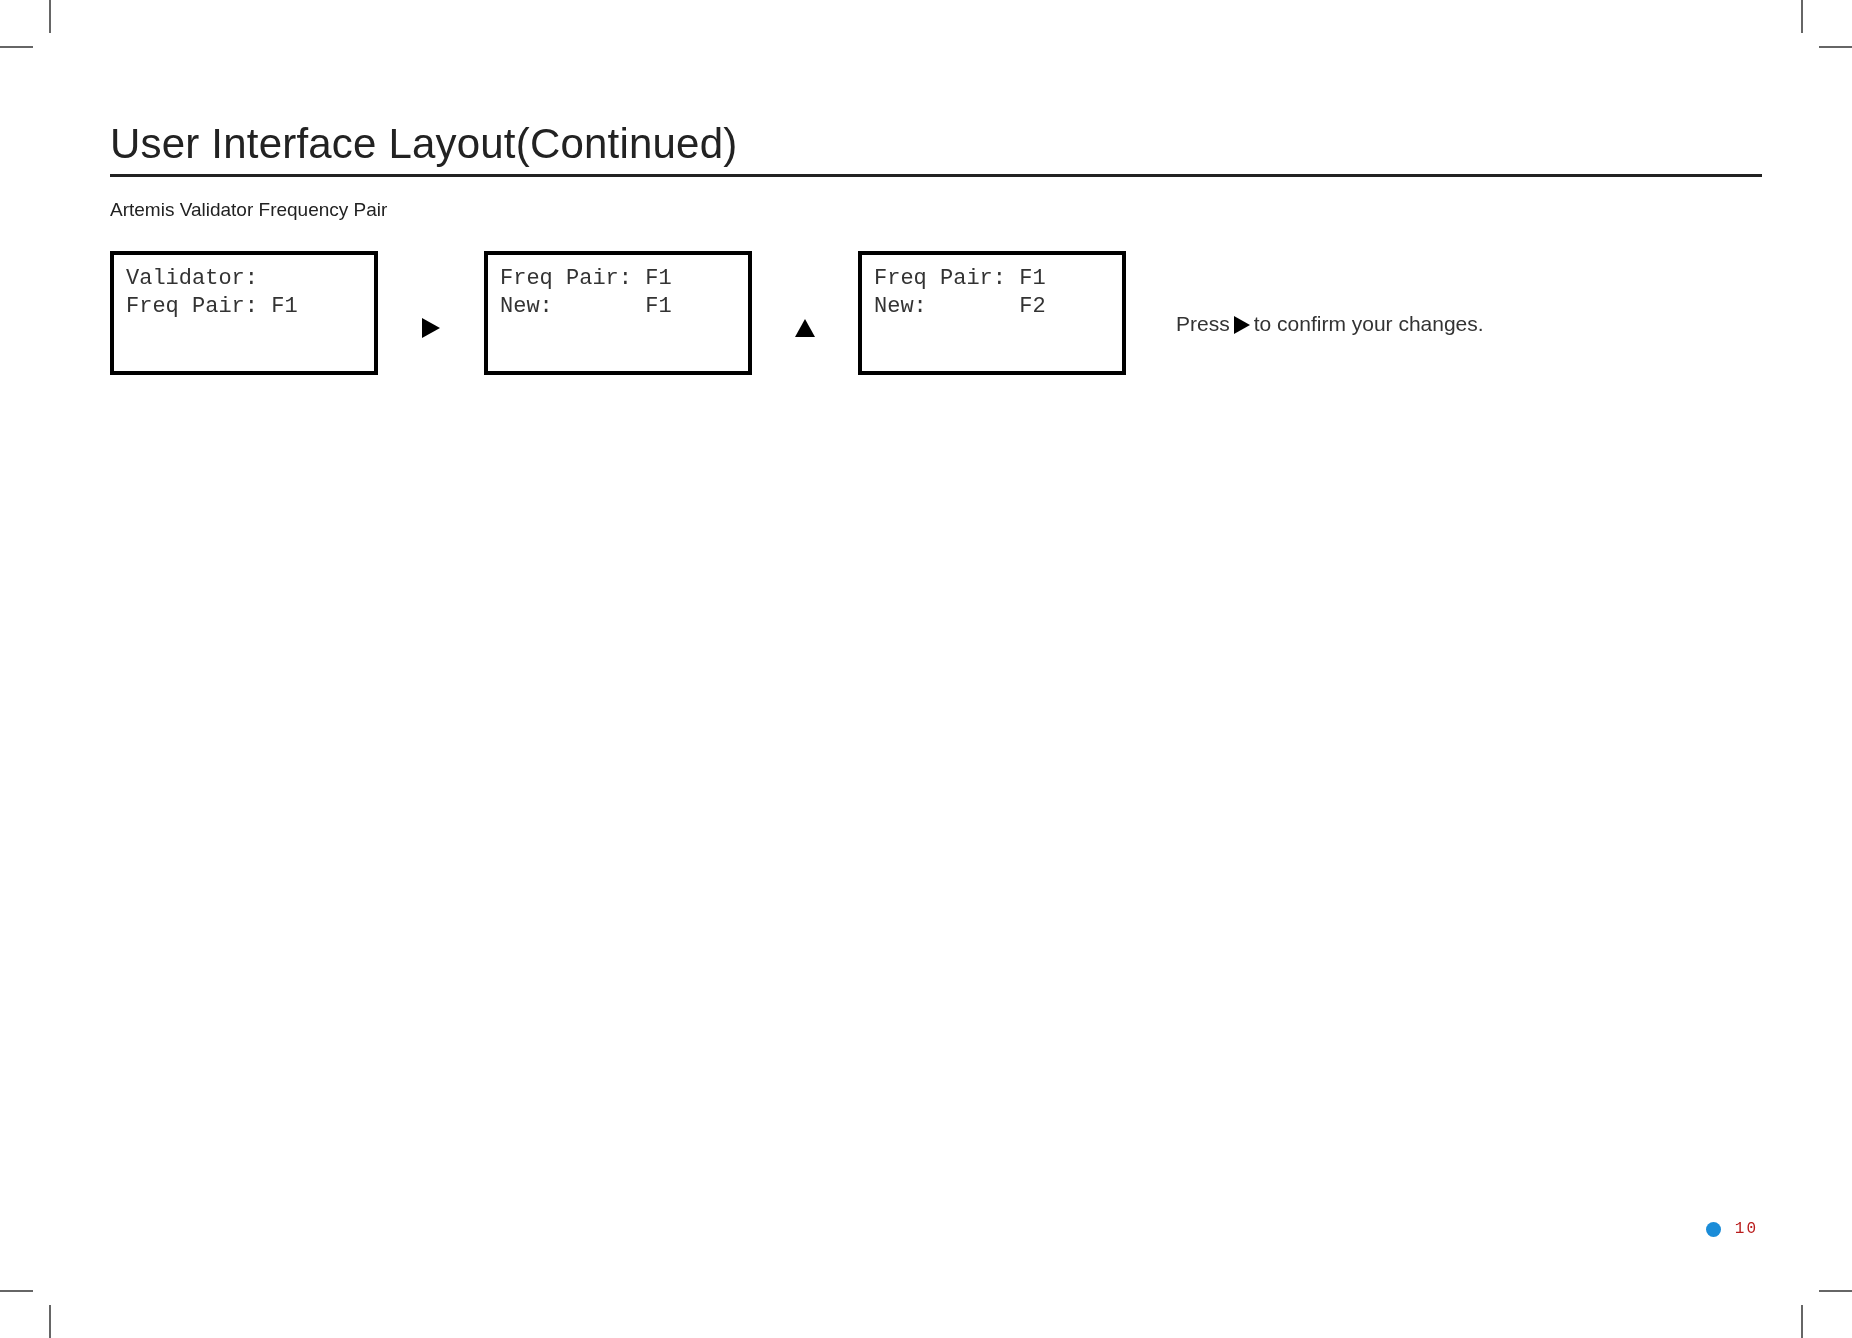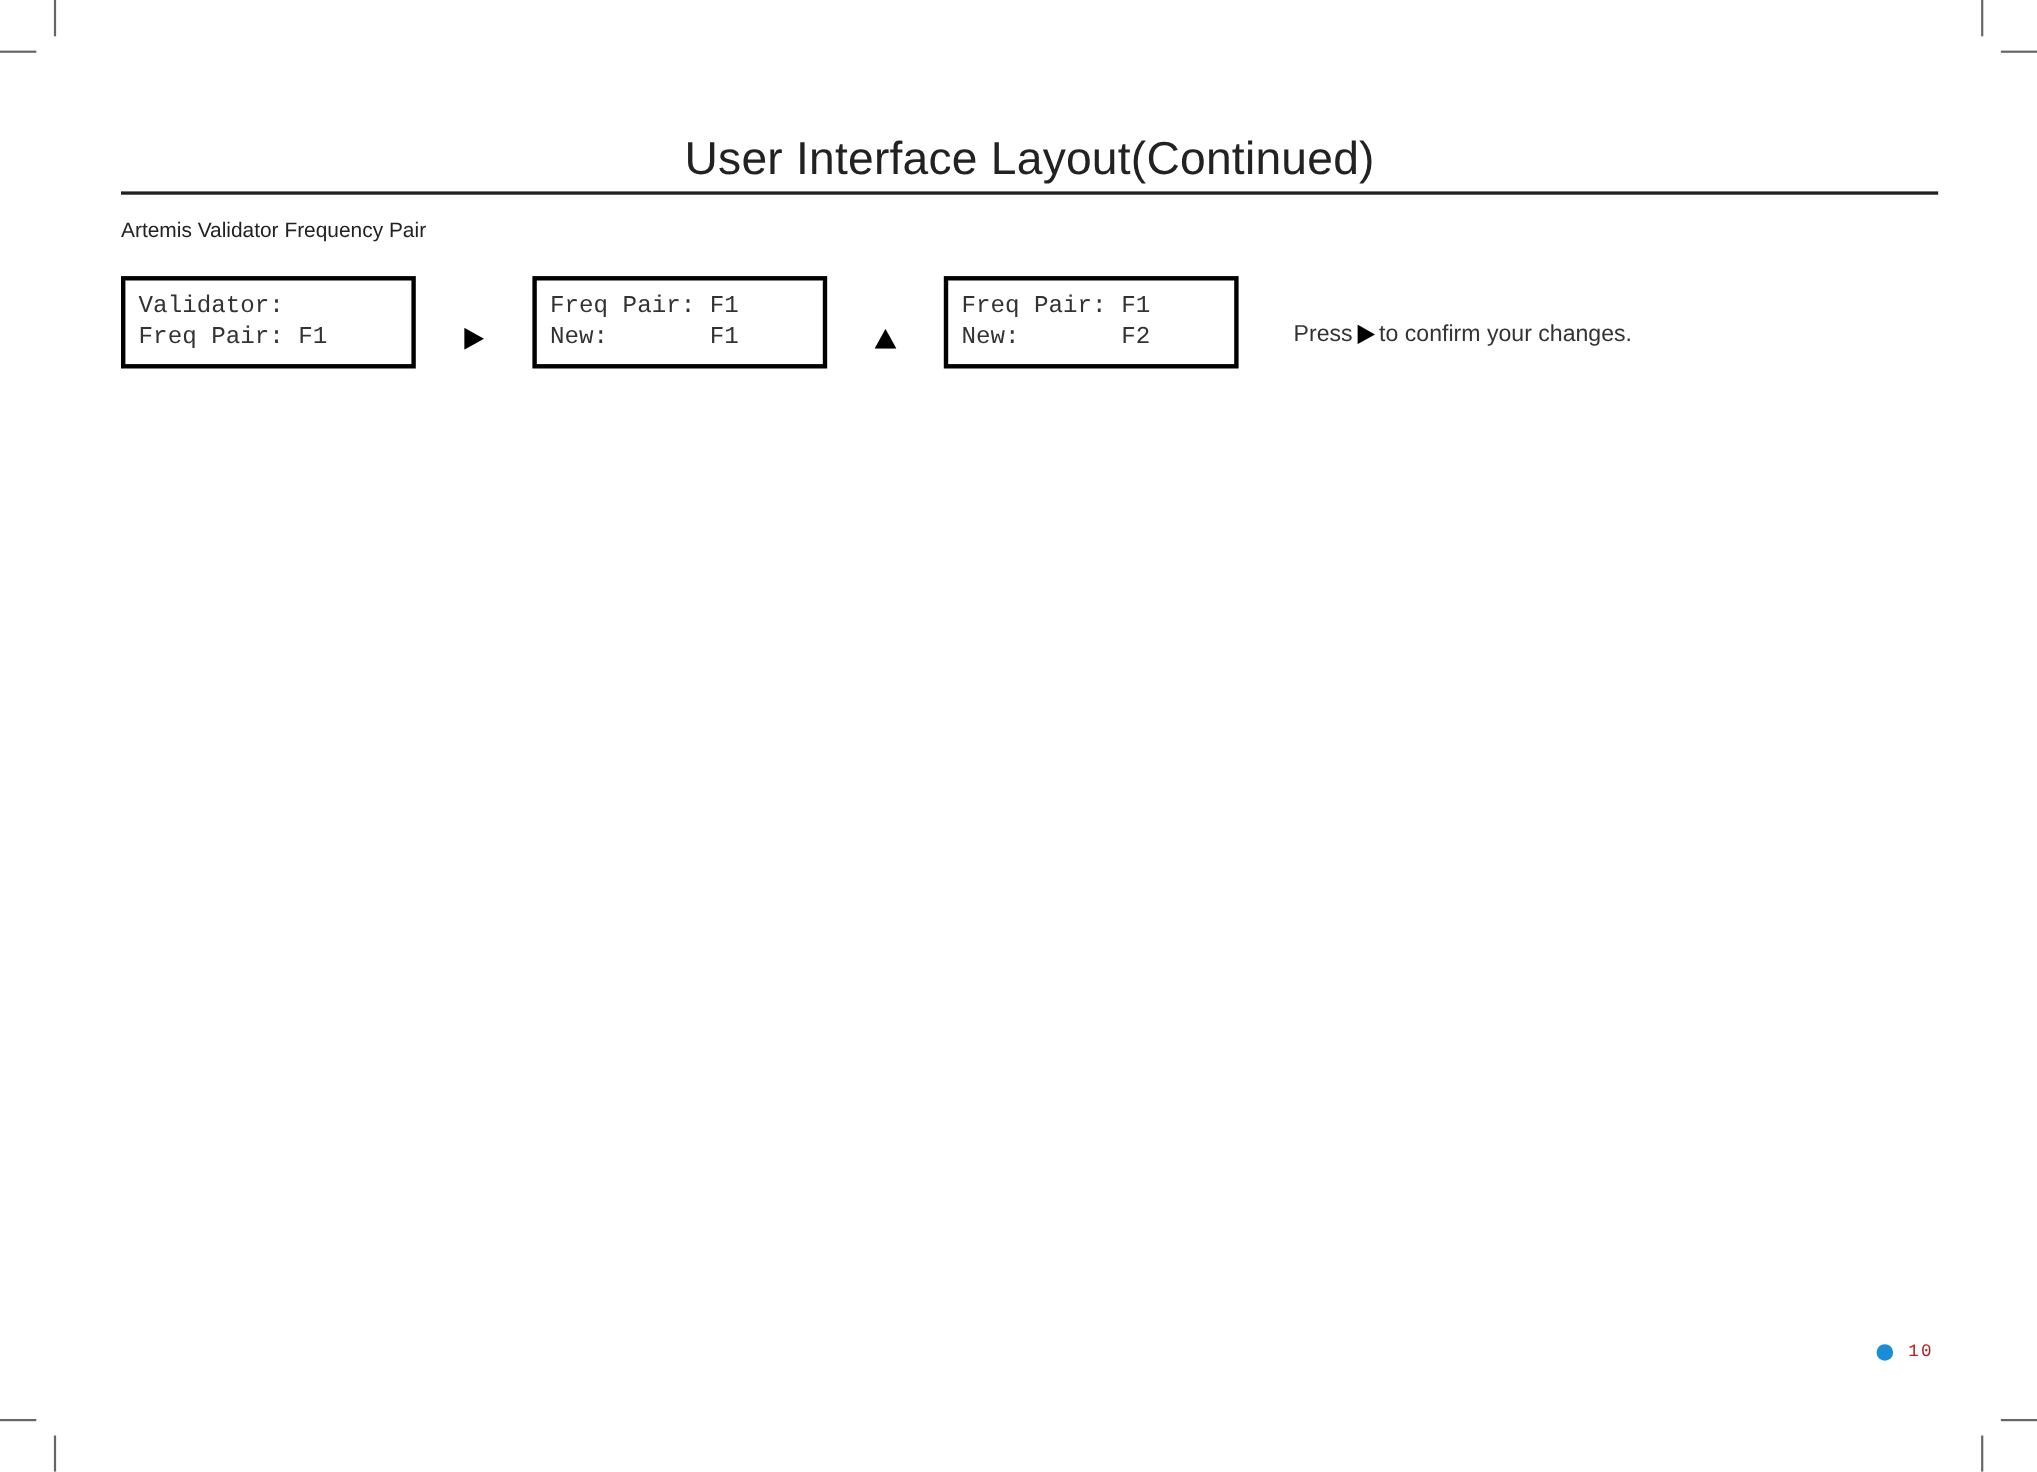--- a/index.html
+++ b/index.html
@@ -22,37 +22,36 @@
     top: 120px;
     right: 90px;
   }
   .title {
     font-size: 42px;
     font-weight: 400;
     color: #222;
     border-bottom: 3px solid #222;
     padding-bottom: 6px;
     letter-spacing: 0.2px;
-    text-align: center;
   }
   .subtitle {
     font-size: 19px;
     font-weight: 400;
     color: #222;
     margin-top: 22px;
   }
   .row {
     margin-top: 30px;
     display: flex;
     align-items: center;
   }
   .lcd {
     box-sizing: border-box;
     width: 268px;
-    height: 84px;
+    height: 124px;
     border: 4px solid #000;
     padding: 10px 12px 3px 12px;
     font-family: "Courier New", Courier, monospace;
     font-size: 22px;
     line-height: 28px;
     color: #333;
     white-space: pre;
     margin-right: 40px;
   }
   .arrow {

